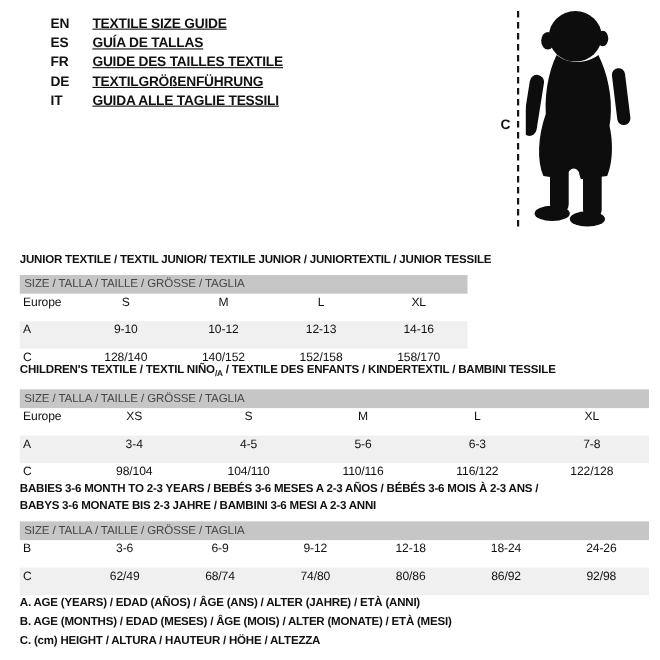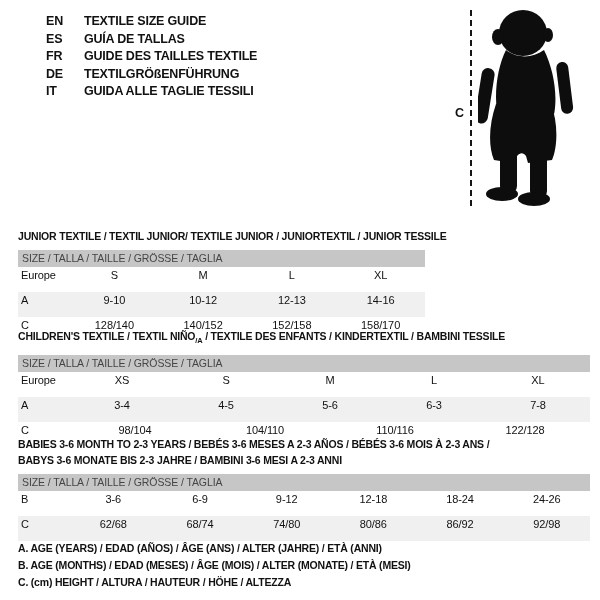--- a/index.html
+++ b/index.html
@@ -11,21 +11,21 @@
   }
   .canvas {
     position: relative; width: 600px; height: 600px;
     background: #ffffff; overflow: hidden;
   }
 
   
   .lang-list { position: absolute; top: 14px; left: 22px; }
   .lang-row { display: flex; height: 17.5px; align-items: flex-start; margin-left: 24px; }
   .lang-code { width: 38px; font-weight: bold; font-size: 12.5px; letter-spacing: -0.2px; }
-  .lang-label { font-weight: bold; font-size: 12.5px; letter-spacing: -0.2px; white-space: nowrap; }
+  .lang-label { font-weight: bold; font-size: 12.5px; letter-spacing: -0.2px; white-space: nowrap; text-decoration: underline; }
 
   
   .measure-line {
     position: absolute; left: 470px; top: 10px; height: 196px; width: 0;
     border-left: 2px dashed #161616;
   }
   .measure-label {
     position: absolute; left: 455px; top: 106px;
     font-weight: bold; font-size: 12.5px;
   }
@@ -150,20 +150,21 @@
           <span class="t-cell">4-5</span>
           <span class="t-cell">5-6</span>
           <span class="t-cell">6-3</span>
           <span class="t-cell">7-8</span>
         </div>
         <div class="t-row">
           <span class="t-label">C</span>
           <span class="t-cell">98/104</span>
           <span class="t-cell">104/110</span>
           <span class="t-cell">110/116</span>
+          <span class="t-cell">116/122</span>
           <span class="t-cell">122/128</span>
         </div>
       </div>
     </div>
   <div class="section" id="sec-2">
       <div class="section-title">
         <div class="title-line"><span>BABIES 3-6 MONTH TO 2-3 YEARS / BEBÉS 3-6 MESES A 2-3 AÑOS / BÉBÉS 3-6 MOIS À 2-3 ANS /</span></div>
         <div class="title-line"><span>BABYS 3-6 MONATE BIS 2-3 JAHRE / BAMBINI 3-6 MESI A 2-3 ANNI</span></div>
       </div>
       <div class="size-table">
@@ -172,21 +173,21 @@
           <span class="t-label">B</span>
           <span class="t-cell">3-6</span>
           <span class="t-cell">6-9</span>
           <span class="t-cell">9-12</span>
           <span class="t-cell">12-18</span>
           <span class="t-cell">18-24</span>
           <span class="t-cell">24-26</span>
         </div>
         <div class="t-row shaded">
           <span class="t-label">C</span>
-          <span class="t-cell">62/68</span>
+          <span class="t-cell">62/49</span>
           <span class="t-cell">68/74</span>
           <span class="t-cell">74/80</span>
           <span class="t-cell">80/86</span>
           <span class="t-cell">86/92</span>
           <span class="t-cell">92/98</span>
         </div>
       </div>
     </div>
 
   <div class="footnotes">

